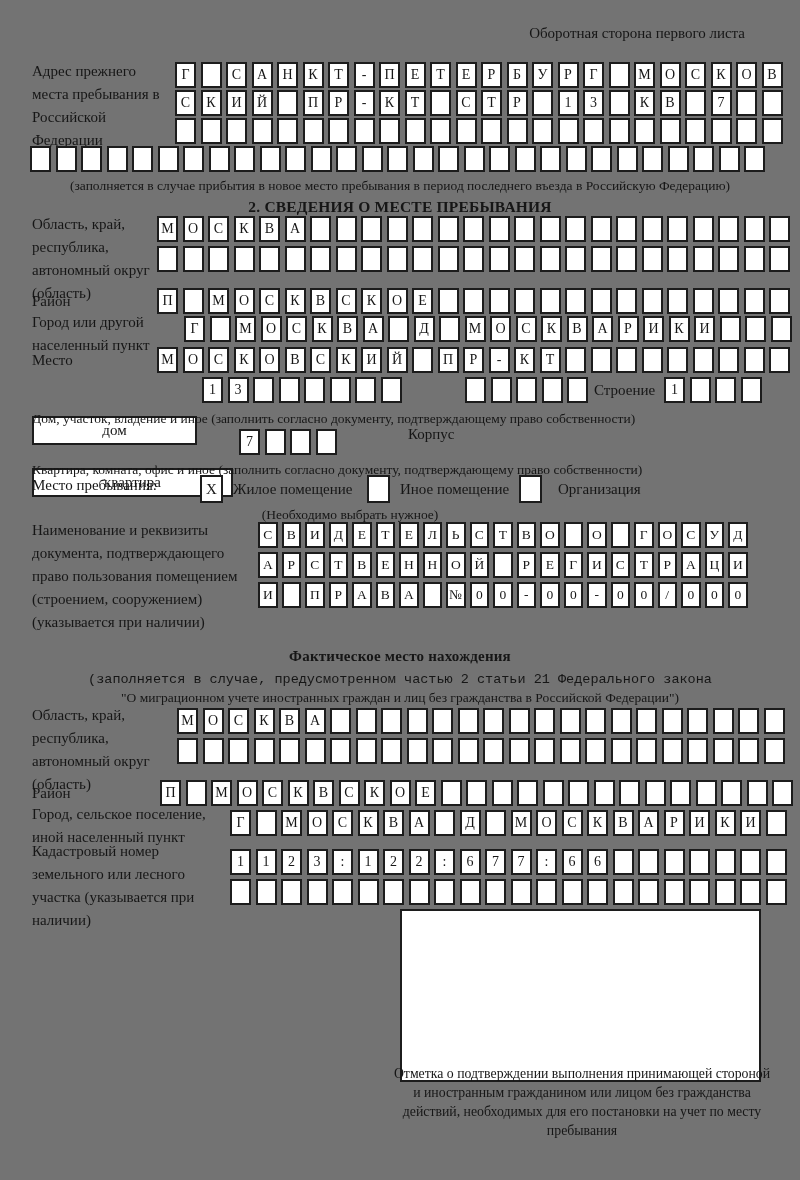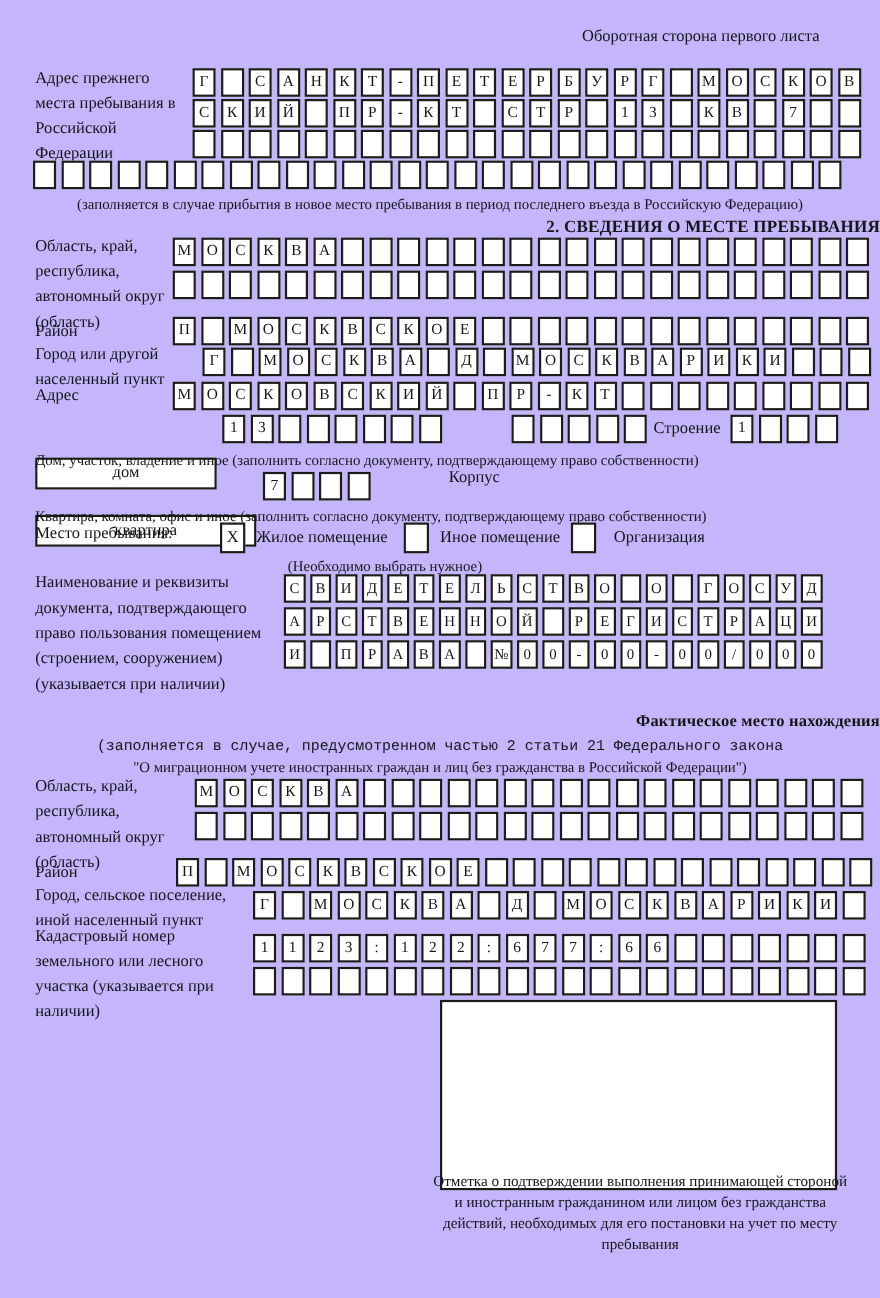--- a/index.html
+++ b/index.html
@@ -1,24 +1,24 @@
 <!DOCTYPE html>
 <html><head>
 <meta charset="utf-8">
 <style>
   html,body{margin:0;padding:0;background:#ffffff;}
   body{width:800px;height:1180px;overflow:hidden;
        font-family:"Liberation Serif","DejaVu Serif",serif;color:#161616;}
-  .form{position:relative;width:800px;height:1180px;background:#c4b5fd;}
+  .form{position:relative;width:800px;height:1180px;background:#737373;}
   .abs{position:absolute;}
   .label{font-size:15px;line-height:23px;}
   .inline-label{font-size:15px;line-height:23px;white-space:nowrap;}
   .note{font-size:13.5px;line-height:17px;}
   .center{text-align:center;}
-  .title{font-size:15.5px;font-weight:bold;letter-spacing:.2px;text-align:right;}
+  .title{font-size:15.5px;font-weight:bold;letter-spacing:.2px;}
   .cellrow{display:flex;gap:4.5px;}
   .cellrow.tight{gap:4px;}
   .cell{box-sizing:border-box;width:21px;height:26px;border:2px solid #1c1c1c;
         display:flex;align-items:center;justify-content:center;
         font-size:14px;line-height:1;flex:0 0 auto;background:#fff;}
   .tight .cell{width:19.5px;font-size:13.5px;}
   .widebox{box-sizing:border-box;border:2px solid #1c1c1c;height:29px;
         display:flex;align-items:center;justify-content:center;font-size:15px;background:#fff;margin-top:40px;}
   .checkbox{box-sizing:border-box;width:23px;height:28px;border:2px solid #1c1c1c;
         display:flex;align-items:center;justify-content:center;font-size:15px;background:#fff;}
@@ -251,21 +251,21 @@
       <div class="cell">А</div>
       <div class="cell">Р</div>
       <div class="cell">И</div>
       <div class="cell">К</div>
       <div class="cell">И</div>
       <div class="cell"></div>
       <div class="cell"></div>
       <div class="cell"></div>
     </div>
 
-  <div class="abs inline-label" style="left:32px;top:349px;">Адрес</div>
+  <div class="abs inline-label" style="left:32px;top:349px;">Место</div>
   <div class="abs cellrow" style="left:157px;top:347px;">
       <div class="cell">М</div>
       <div class="cell">О</div>
       <div class="cell">С</div>
       <div class="cell">К</div>
       <div class="cell">О</div>
       <div class="cell">В</div>
       <div class="cell">С</div>
       <div class="cell">К</div>
       <div class="cell">И</div>

